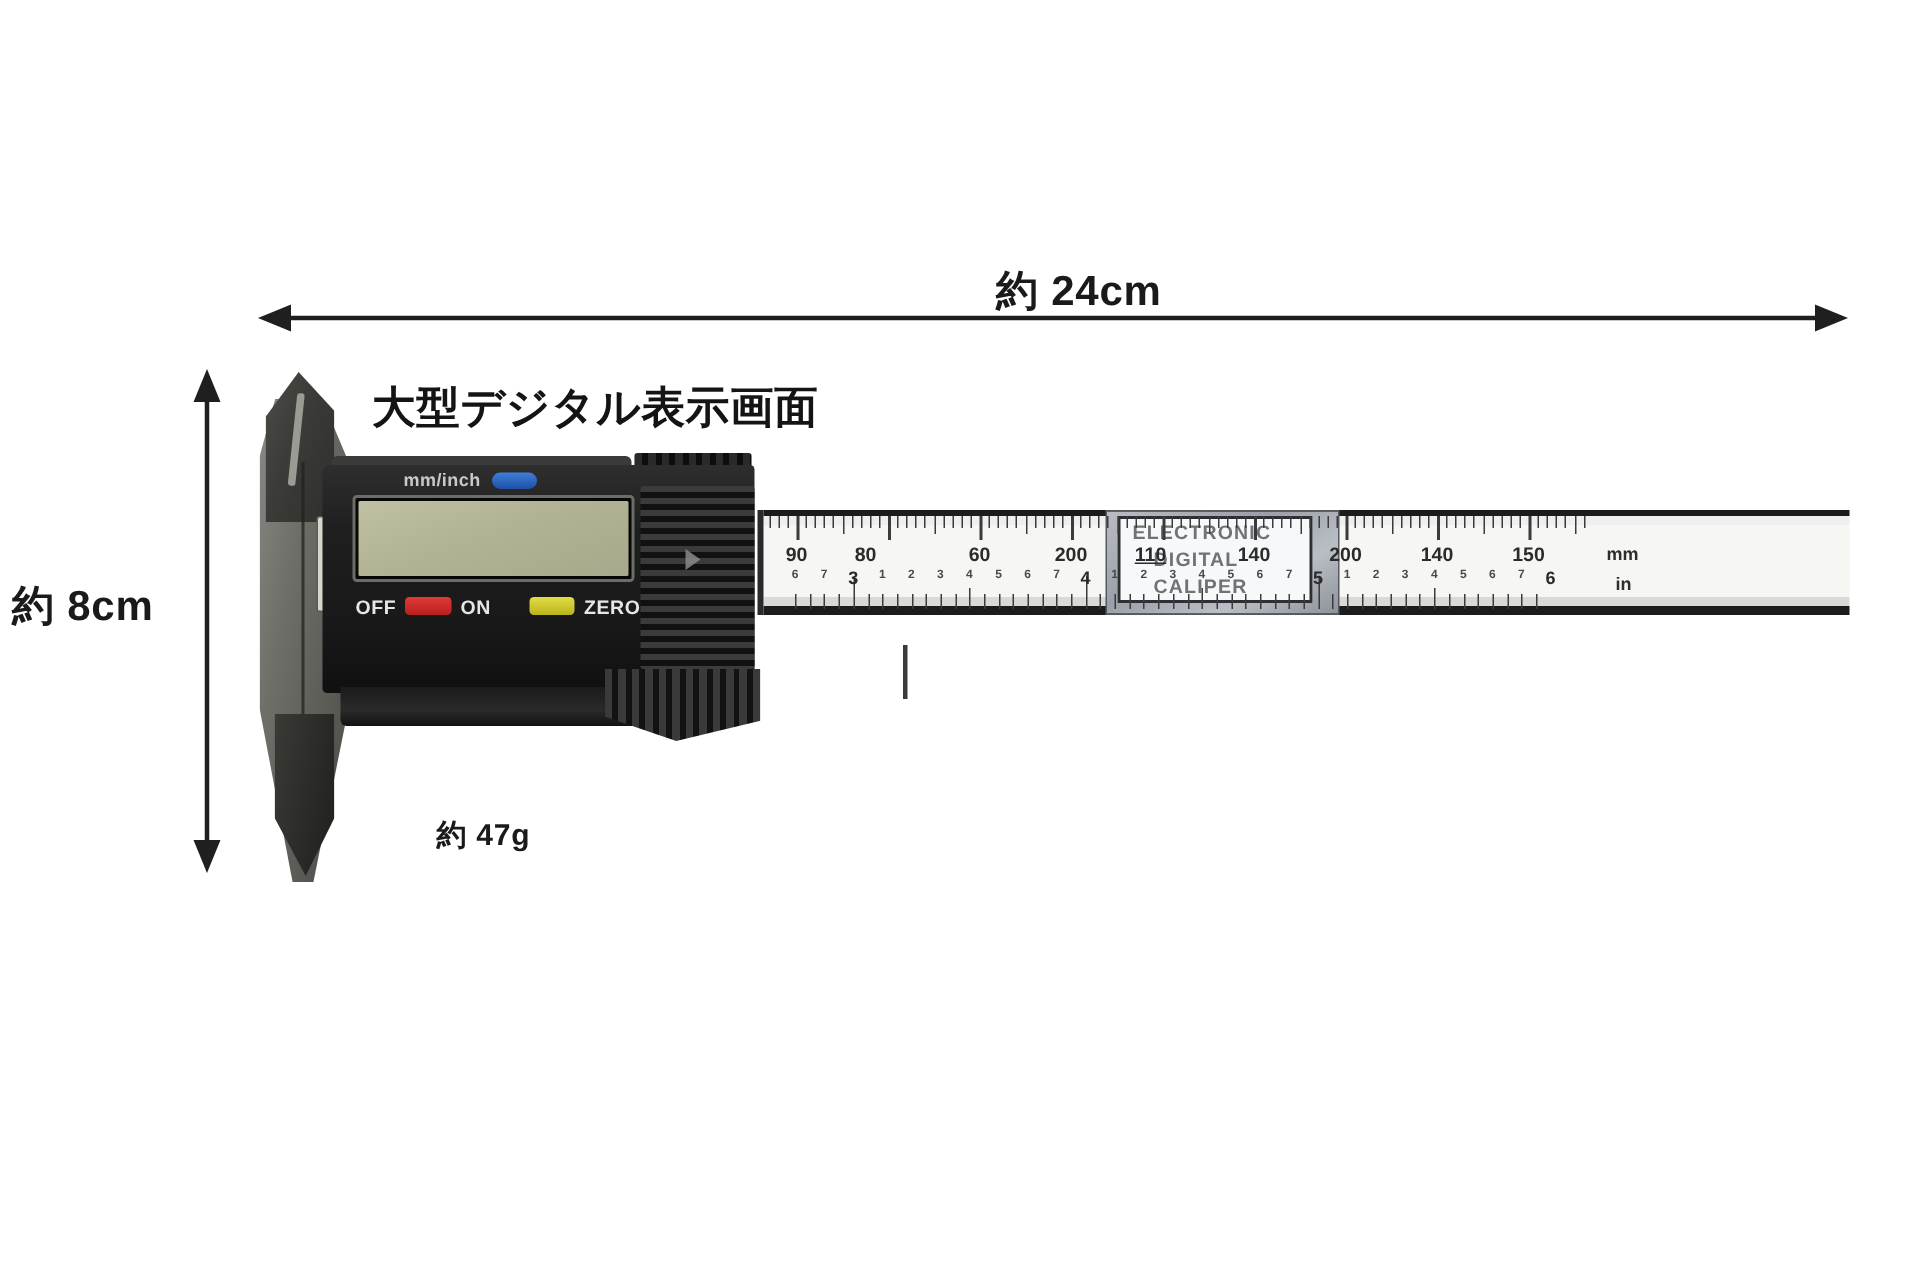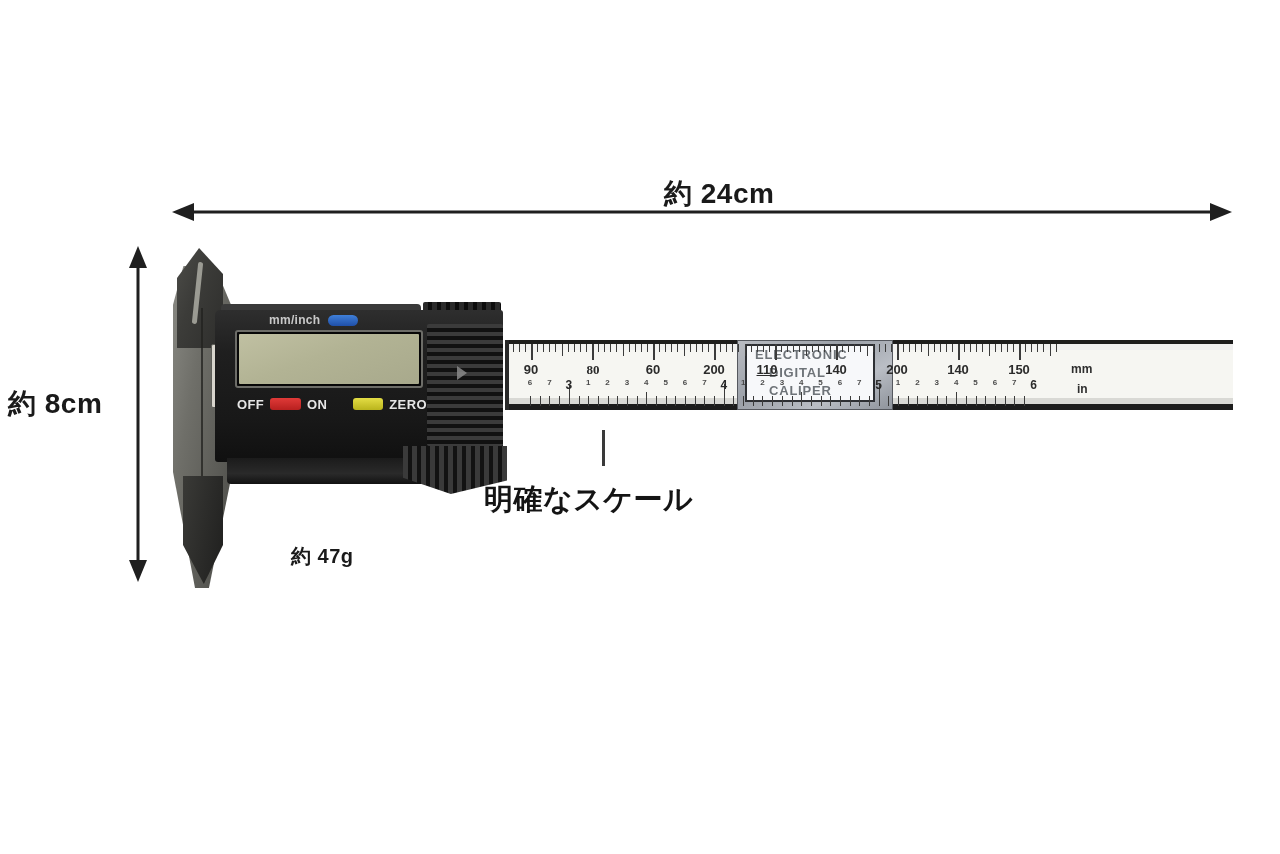--- a/index.html
+++ b/index.html
@@ -385,23 +385,23 @@
 
   <svg class="arrow-v" viewBox="0 0 20 336">
     <line x1="10" y1="14" x2="10" y2="322" stroke="#1f1f1f" stroke-width="3"></line>
     <polygon points="10,0 1,22 19,22" fill="#1f1f1f"></polygon>
     <polygon points="10,336 1,314 19,314" fill="#1f1f1f"></polygon>
   </svg>
   <div class="dim-label" id="label-height">約 8cm</div>
 
   <div class="dim-label" id="label-weight">約 47g</div>
 
+  <div class="callout" id="callout-display">大型デジタル表示画面</div>
 
   <div id="leader-scale"></div>
-  <div class="callout" id="callout-scale">明確なスケール</div>
 
   <div id="caliper">
 
     <div class="jaw-body"></div>
     <div class="jaw-upper-point"></div>
     <div class="jaw-upper-groove"></div>
     <div class="jaw-seam"></div>
     <div class="jaw-slot"></div>
     <div class="jaw-lower-point"></div>
 
@@ -497,21 +497,21 @@
         <div class="tick" style="left: 497.8px; top: 0px; width: 1px; height: 8px; background: rgb(59, 59, 59);"></div>
         <div class="tick" style="left: 503.9px; top: 0px; width: 1px; height: 8px; background: rgb(59, 59, 59);"></div>
         <div class="tick" style="left: 510px; top: 0px; width: 1.6px; height: 16px; background: rgb(59, 59, 59);"></div>
         <div class="tick" style="left: 516.1px; top: 0px; width: 1px; height: 8px; background: rgb(59, 59, 59);"></div>
         <div class="tick" style="left: 522.2px; top: 0px; width: 1px; height: 8px; background: rgb(59, 59, 59);"></div>
         <div class="tick" style="left: 528.3px; top: 0px; width: 1px; height: 8px; background: rgb(59, 59, 59);"></div>
         <div class="tick" style="left: 534.4px; top: 0px; width: 1px; height: 8px; background: rgb(59, 59, 59);"></div>
         <div class="tick" style="left: 540.5px; top: 0px; width: 1px; height: 12px; background: rgb(59, 59, 59);"></div>
         <div class="tick" style="left: 546.6px; top: 0px; width: 1px; height: 8px; background: rgb(59, 59, 59);"></div>
         <div class="mm-num" style="left: 22px;">90</div>
-        <div class="mm-num" style="left: 84px; font-family: Liberation Serif, serif;">80</div>
+        <div class="mm-num" style="left: 68px;">80</div>
         <div class="mm-num" style="left: 144px;">60</div>
         <div class="mm-num" style="left: 205px;">200</div>
         <div class="mm-num" style="left: 258px; text-decoration: underline;">110</div>
         <div class="mm-num" style="left: 327px;">140</div>
         <div class="mm-num" style="left: 388px;">200</div>
         <div class="mm-num" style="left: 449px;">140</div>
         <div class="mm-num" style="left: 510px;">150</div>
         <div class="tick" style="left: 21.08px; bottom: 0px; width: 1px; height: 10px; background: rgb(59, 59, 59);"></div>
         <div class="tick" style="left: 30.77px; bottom: 0px; width: 1px; height: 10px; background: rgb(59, 59, 59);"></div>
         <div class="tick" style="left: 40.45px; bottom: 0px; width: 1px; height: 10px; background: rgb(59, 59, 59);"></div>

